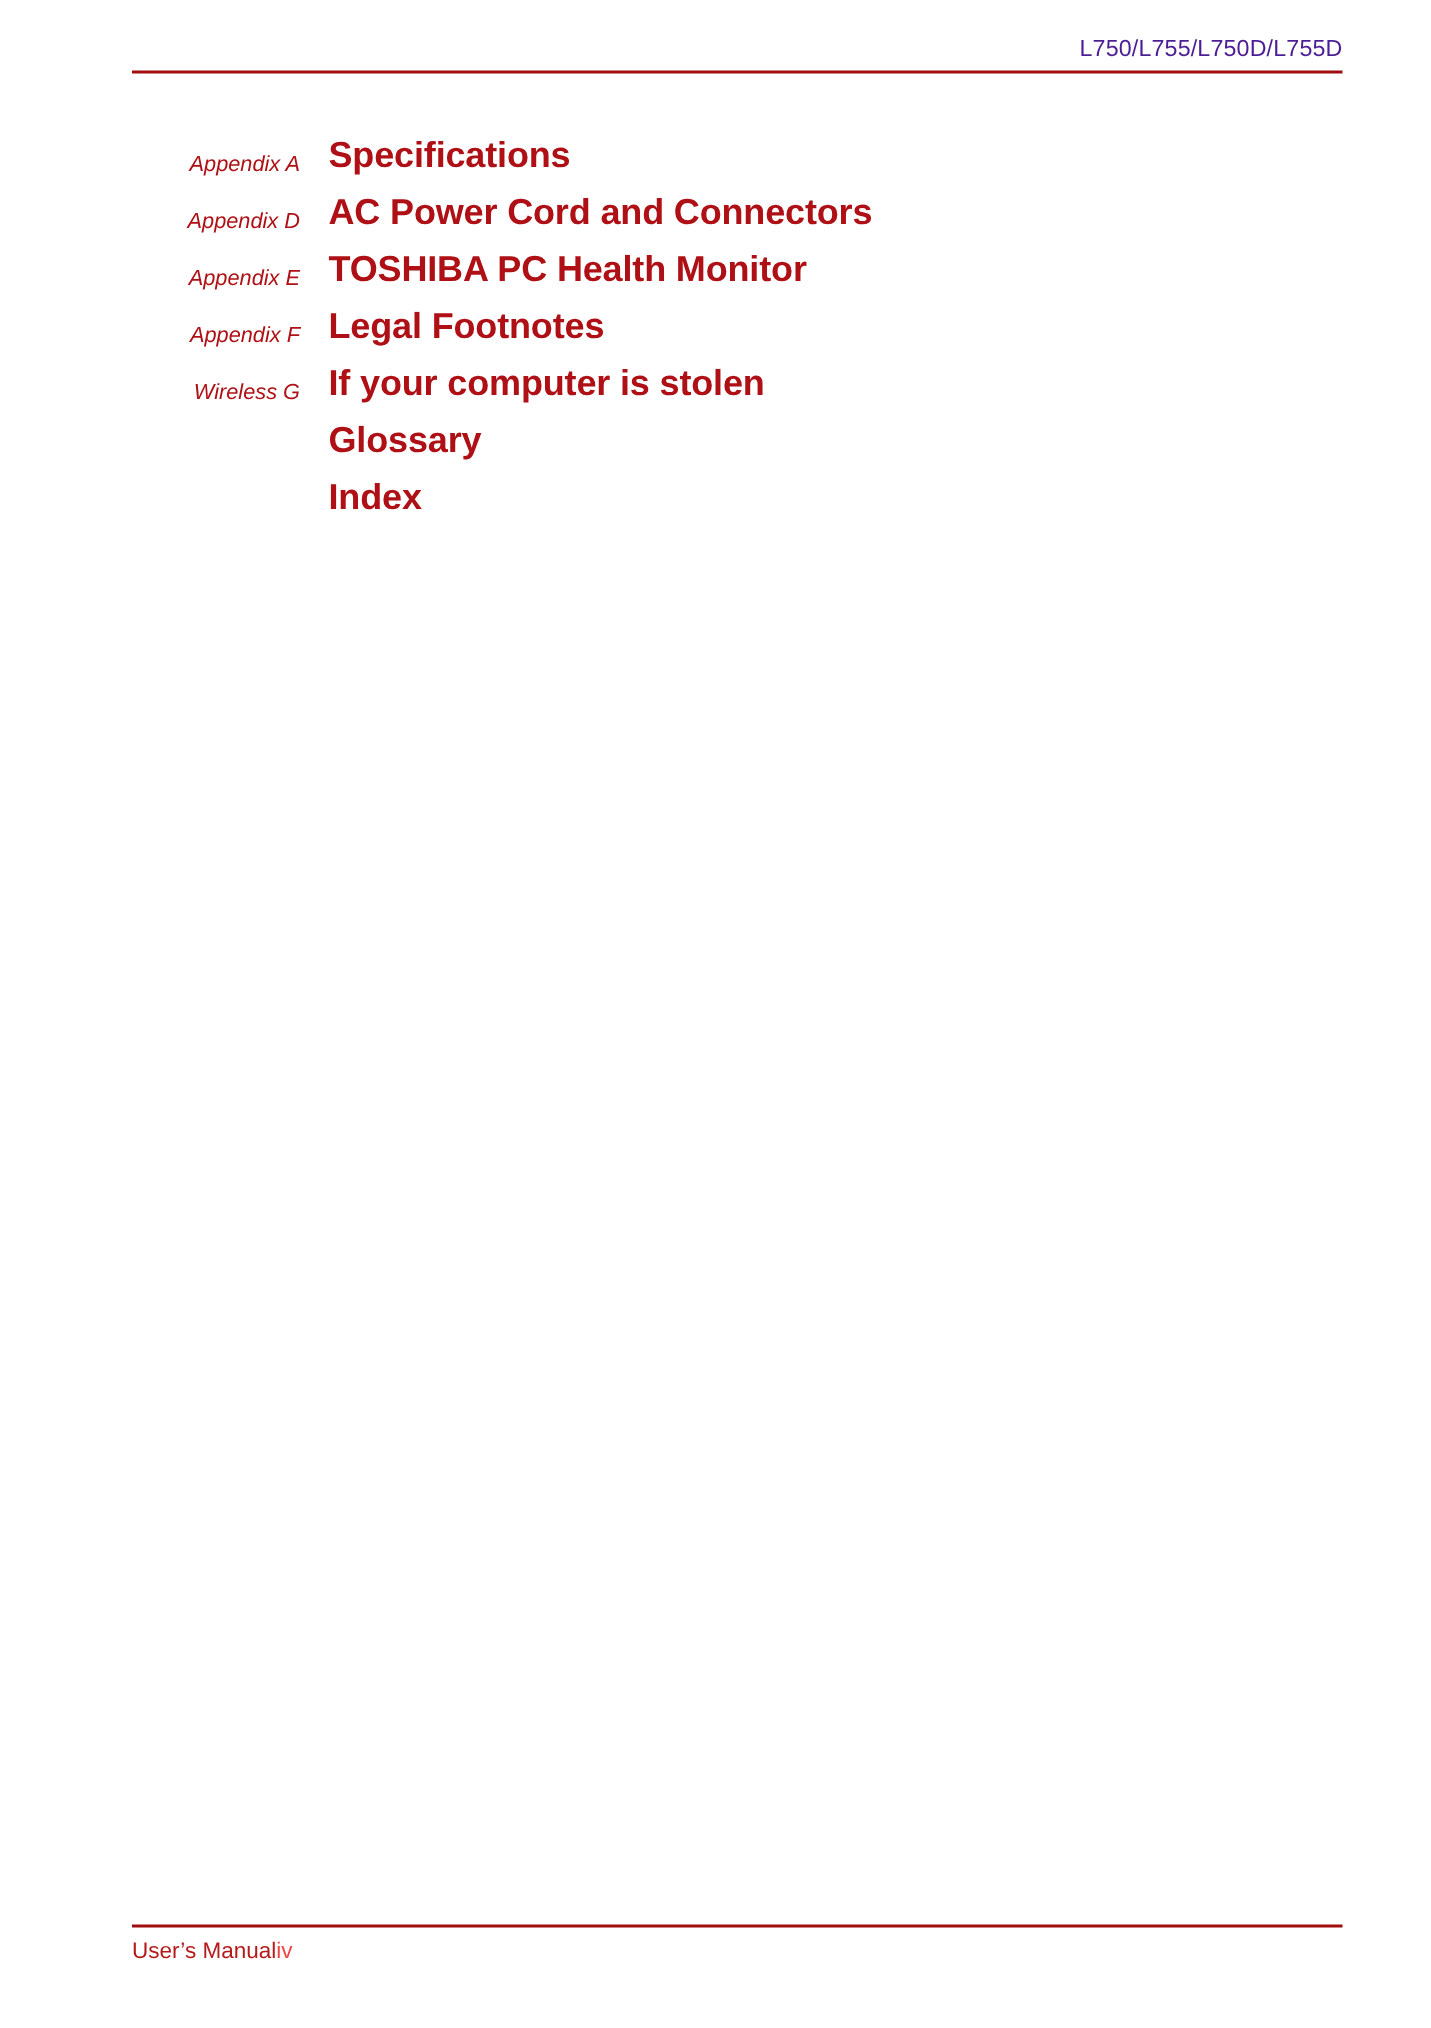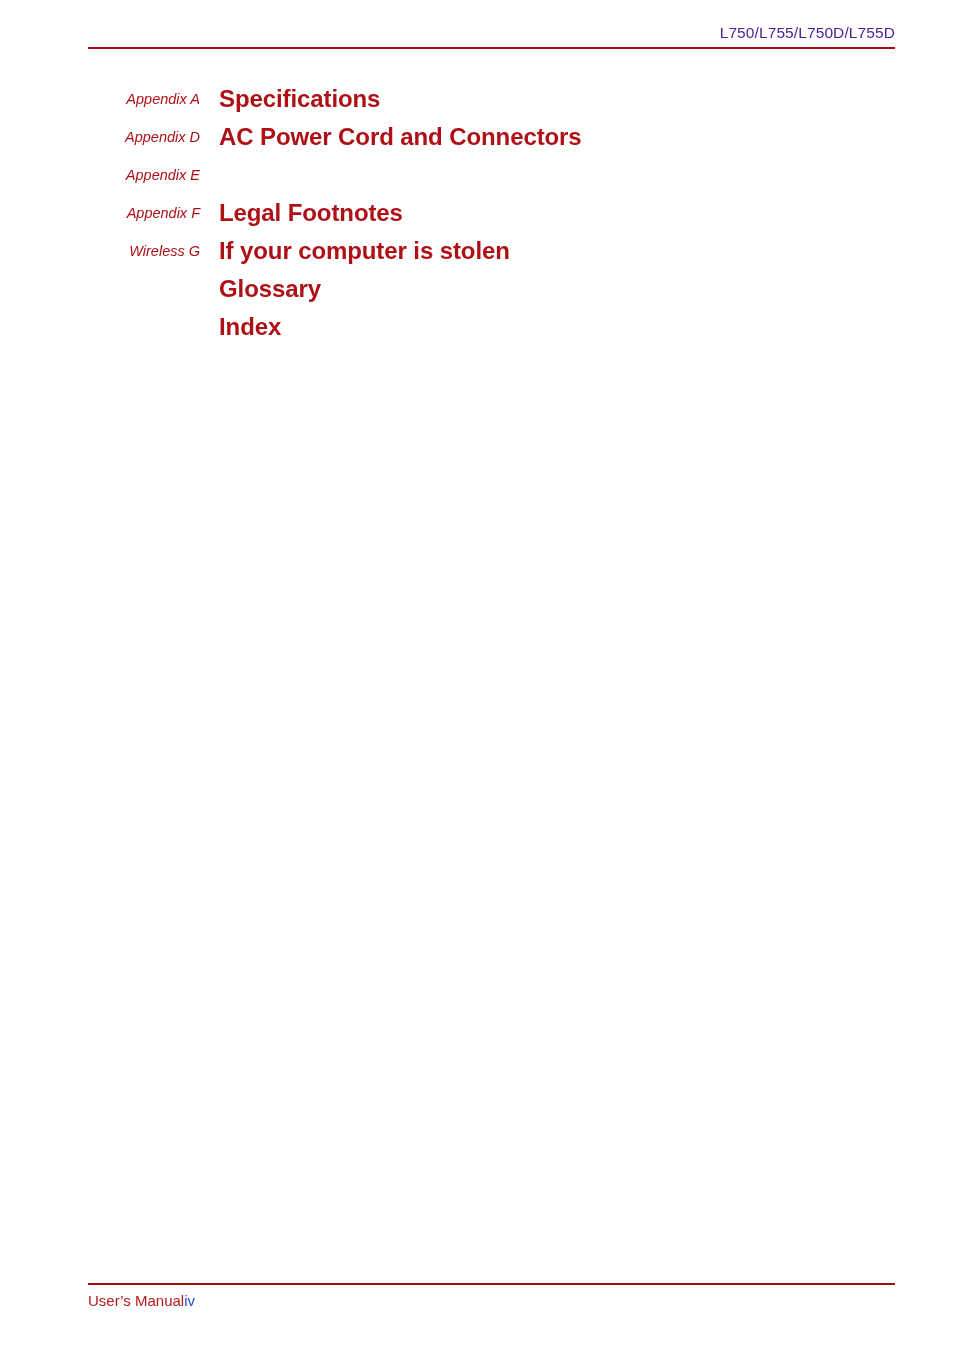--- a/index.html
+++ b/index.html
@@ -49,21 +49,21 @@
 
   
   .contents {
     position: absolute;
     left: 88px;
     top: 80px;
     width: 807px;
   }
   .contents-row {
     display: flex;
-    align-items: center;
+    align-items: flex-end;
     height: 38px;
   }
   .row-label {
     width: 112px;
     flex: 0 0 112px;
     text-align: right;
     font-size: 14.5px;
     font-style: italic;
     font-weight: 400;
     color: #ae1015;
@@ -99,21 +99,21 @@
   }
   .footer-left {
     font-size: 15px;
     font-weight: 400;
     color: #b51a1a;
     white-space: nowrap;
   }
   .footer-right {
     font-size: 15px;
     font-weight: 400;
-    color: #1d4ed8;
+    color: #ef4444;
     white-space: nowrap;
   }
 </style>
 </head>
 <body>
 
 <div class="page">
 
   <div class="page-header">
     <span class="page-header-text">L750/L755/L750D/L755D</span>
@@ -129,20 +129,21 @@
 
 
 
     <div class="contents-row">
       <span class="row-label">Appendix D</span>
       <span class="row-title">AC Power Cord and Connectors</span>
     </div>
 
     <div class="contents-row">
       <span class="row-label">Appendix E</span>
+      <span class="row-title">TOSHIBA PC Health Monitor</span>
     </div>
 
     <div class="contents-row">
       <span class="row-label">Appendix F</span>
       <span class="row-title">Legal Footnotes</span>
     </div>
 
     <div class="contents-row">
       <span class="row-label">Wireless G</span>
       <span class="row-title">If your computer is stolen</span>

